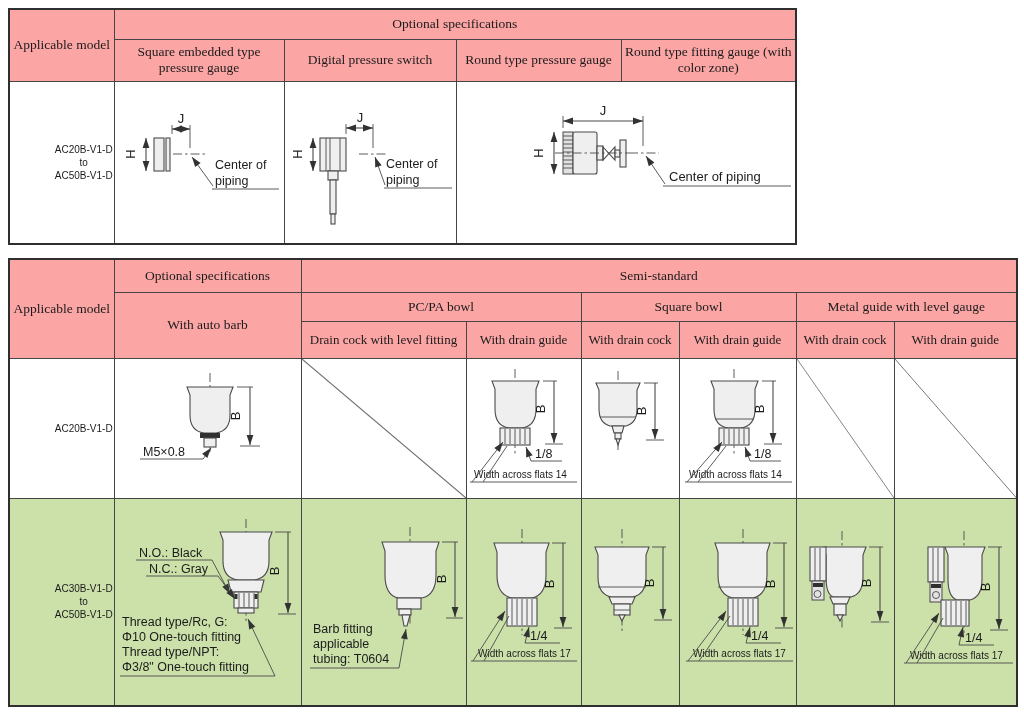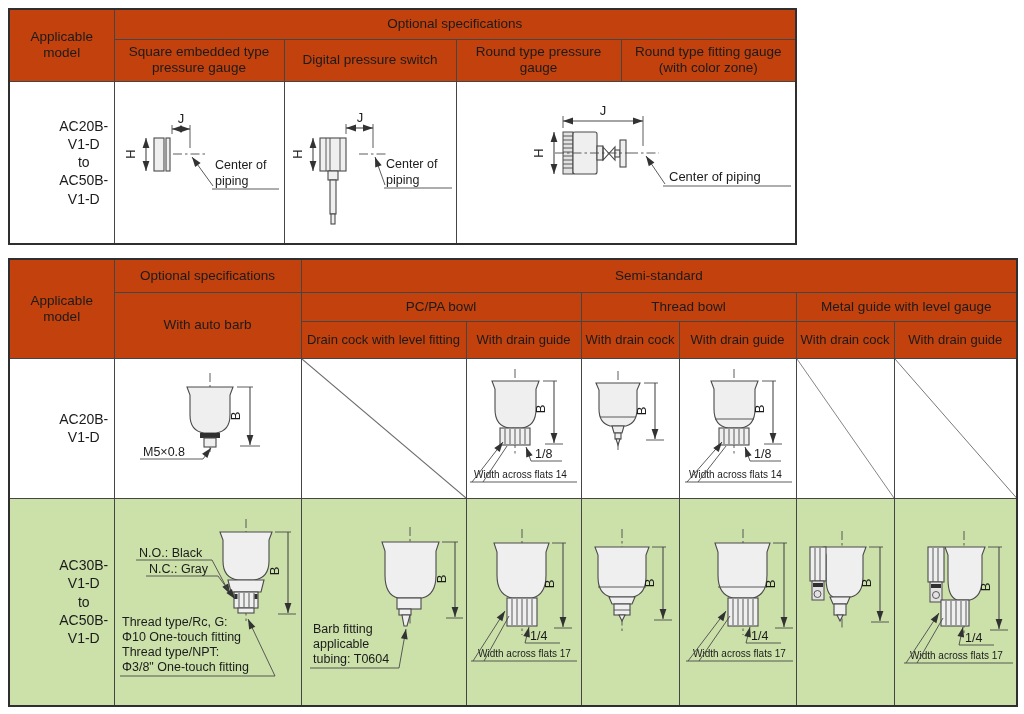--- a/index.html
+++ b/index.html
@@ -5,24 +5,24 @@
   * { margin:0; padding:0; box-sizing:border-box; }
   html,body { background:#fff; }
   body {
     width:1024px; height:714px; position:relative;
     font-family:"Liberation Sans", sans-serif; color:#1b1b1b;
   }
   table { border-collapse:collapse; table-layout:fixed; position:absolute; border:2px solid #2f2f2f; background:#fff; }
   td { border:1px solid #454545; text-align:center; vertical-align:middle; font-size:13.5px; line-height:1.18; overflow:hidden; padding:1px; }
   .t1 { left:8px; top:8px; width:787px; }
   .t2 { left:8px; top:258px; width:1008px; }
-  .hd { background:#c2410c; }
+  .hd { background:#fca5a5;font-family:Liberation Serif, serif; }
   .bc { background:#fff; padding:0; position:relative; }
   .g  { background:#cce1aa; }
-  .model { font-size:14px; line-height:1.3;padding-left:44px; }
+  .model { font-size:10px; line-height:1.3;padding-left:44px; }
   .small { font-size:13px; }
   svg { display:block; margin:0 auto; }
   svg text { font-family:"Liberation Sans", sans-serif; fill:#1b1b1b; font-size:12px; }
   .t10 { font-size:10px; }
   .t12 { font-size:12.5px; }
   .t13 { font-size:13px; }
   .dim { font-size:13px; }
   .ln  { stroke:#4a4a4a; stroke-width:1.1; fill:none; }
   .thin{ stroke:#4a4a4a; stroke-width:0.9; fill:none; }
   .fl  { fill:#efefef; stroke:#4a4a4a; stroke-width:1.1; }
@@ -185,21 +185,21 @@
     </colgroup>
   <tbody>
       <tr style="height:33px">
     <td rowspan="3" class="hd">Applicable model</td>
     <td class="hd">Optional specifications</td>
     <td colspan="6" class="hd">Semi-standard</td>
   </tr>
   <tr style="height:29px">
     <td rowspan="2" class="hd">With auto barb</td>
     <td colspan="2" class="hd">PC/PA bowl</td>
-    <td colspan="2" class="hd">Thread bowl</td>
+    <td colspan="2" class="hd">Square bowl</td>
     <td colspan="2" class="hd">Metal guide with level gauge</td>
   </tr>
   <tr style="height:37px">
     <td class="hd t13">Drain cock with level fitting</td>
     <td class="hd t13">With drain guide</td>
     <td class="hd small">With drain cock</td>
     <td class="hd t13">With drain guide</td>
     <td class="hd small">With drain cock</td>
     <td class="hd t13">With drain guide</td>
   </tr>

